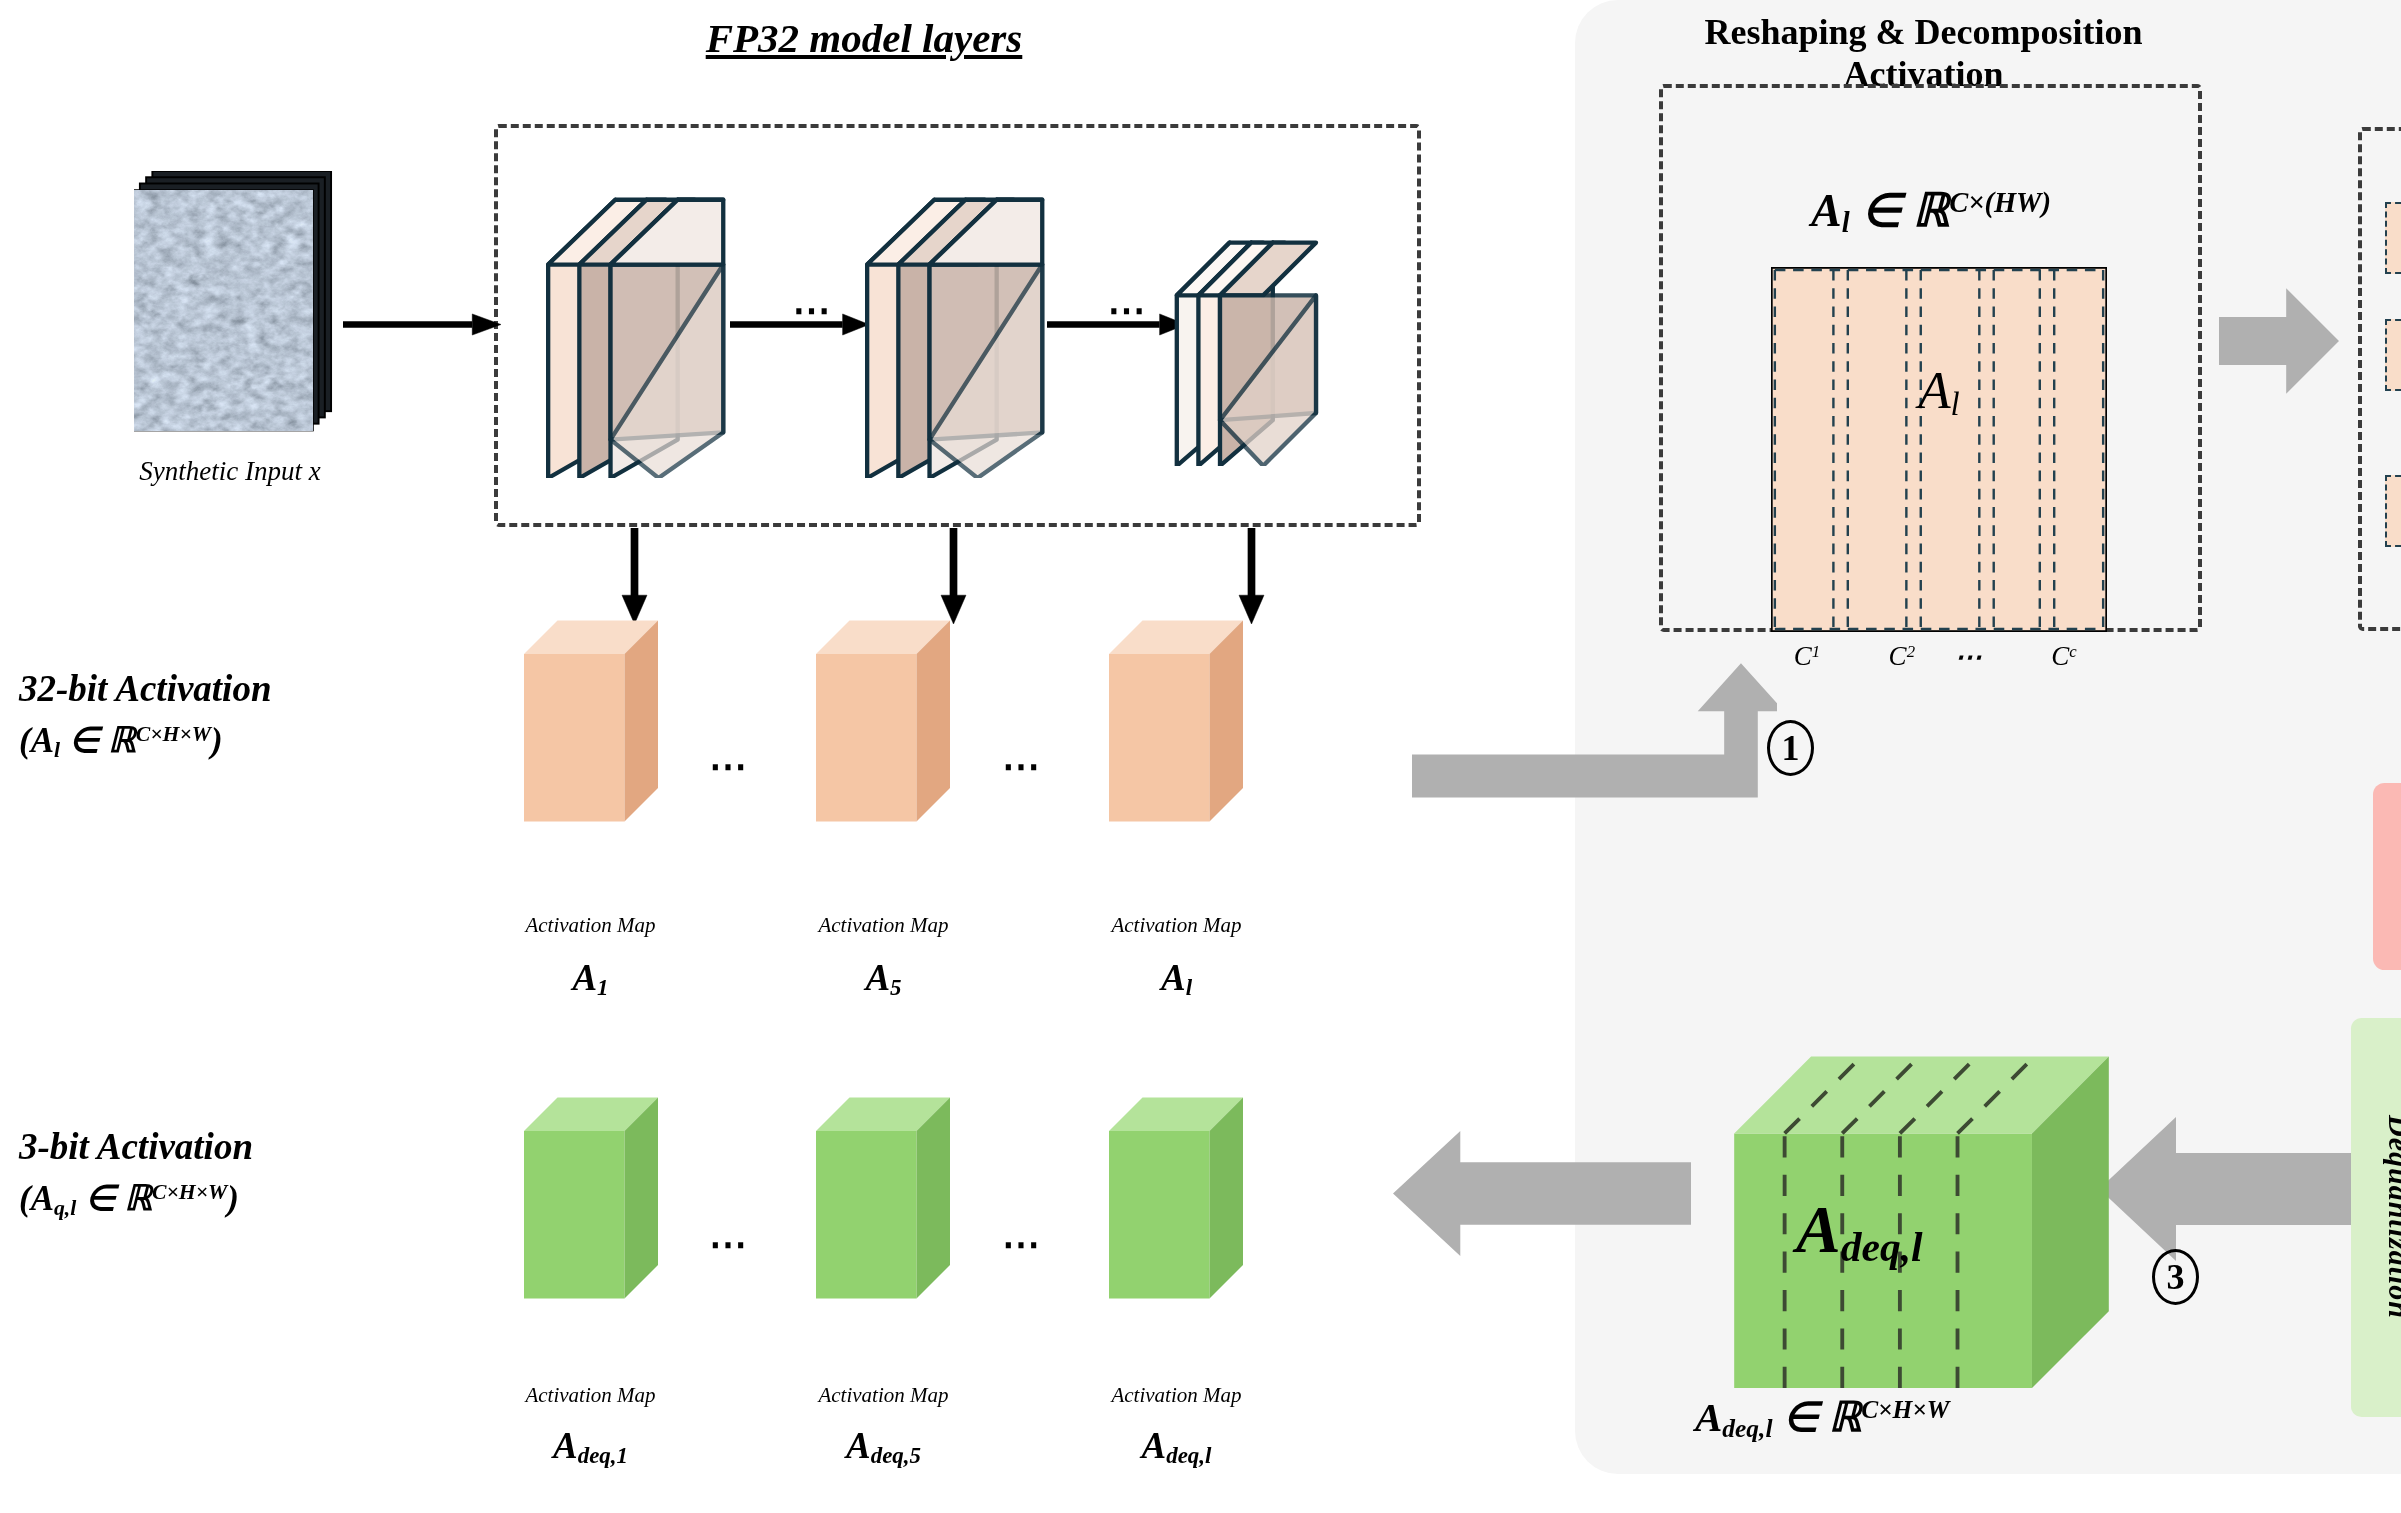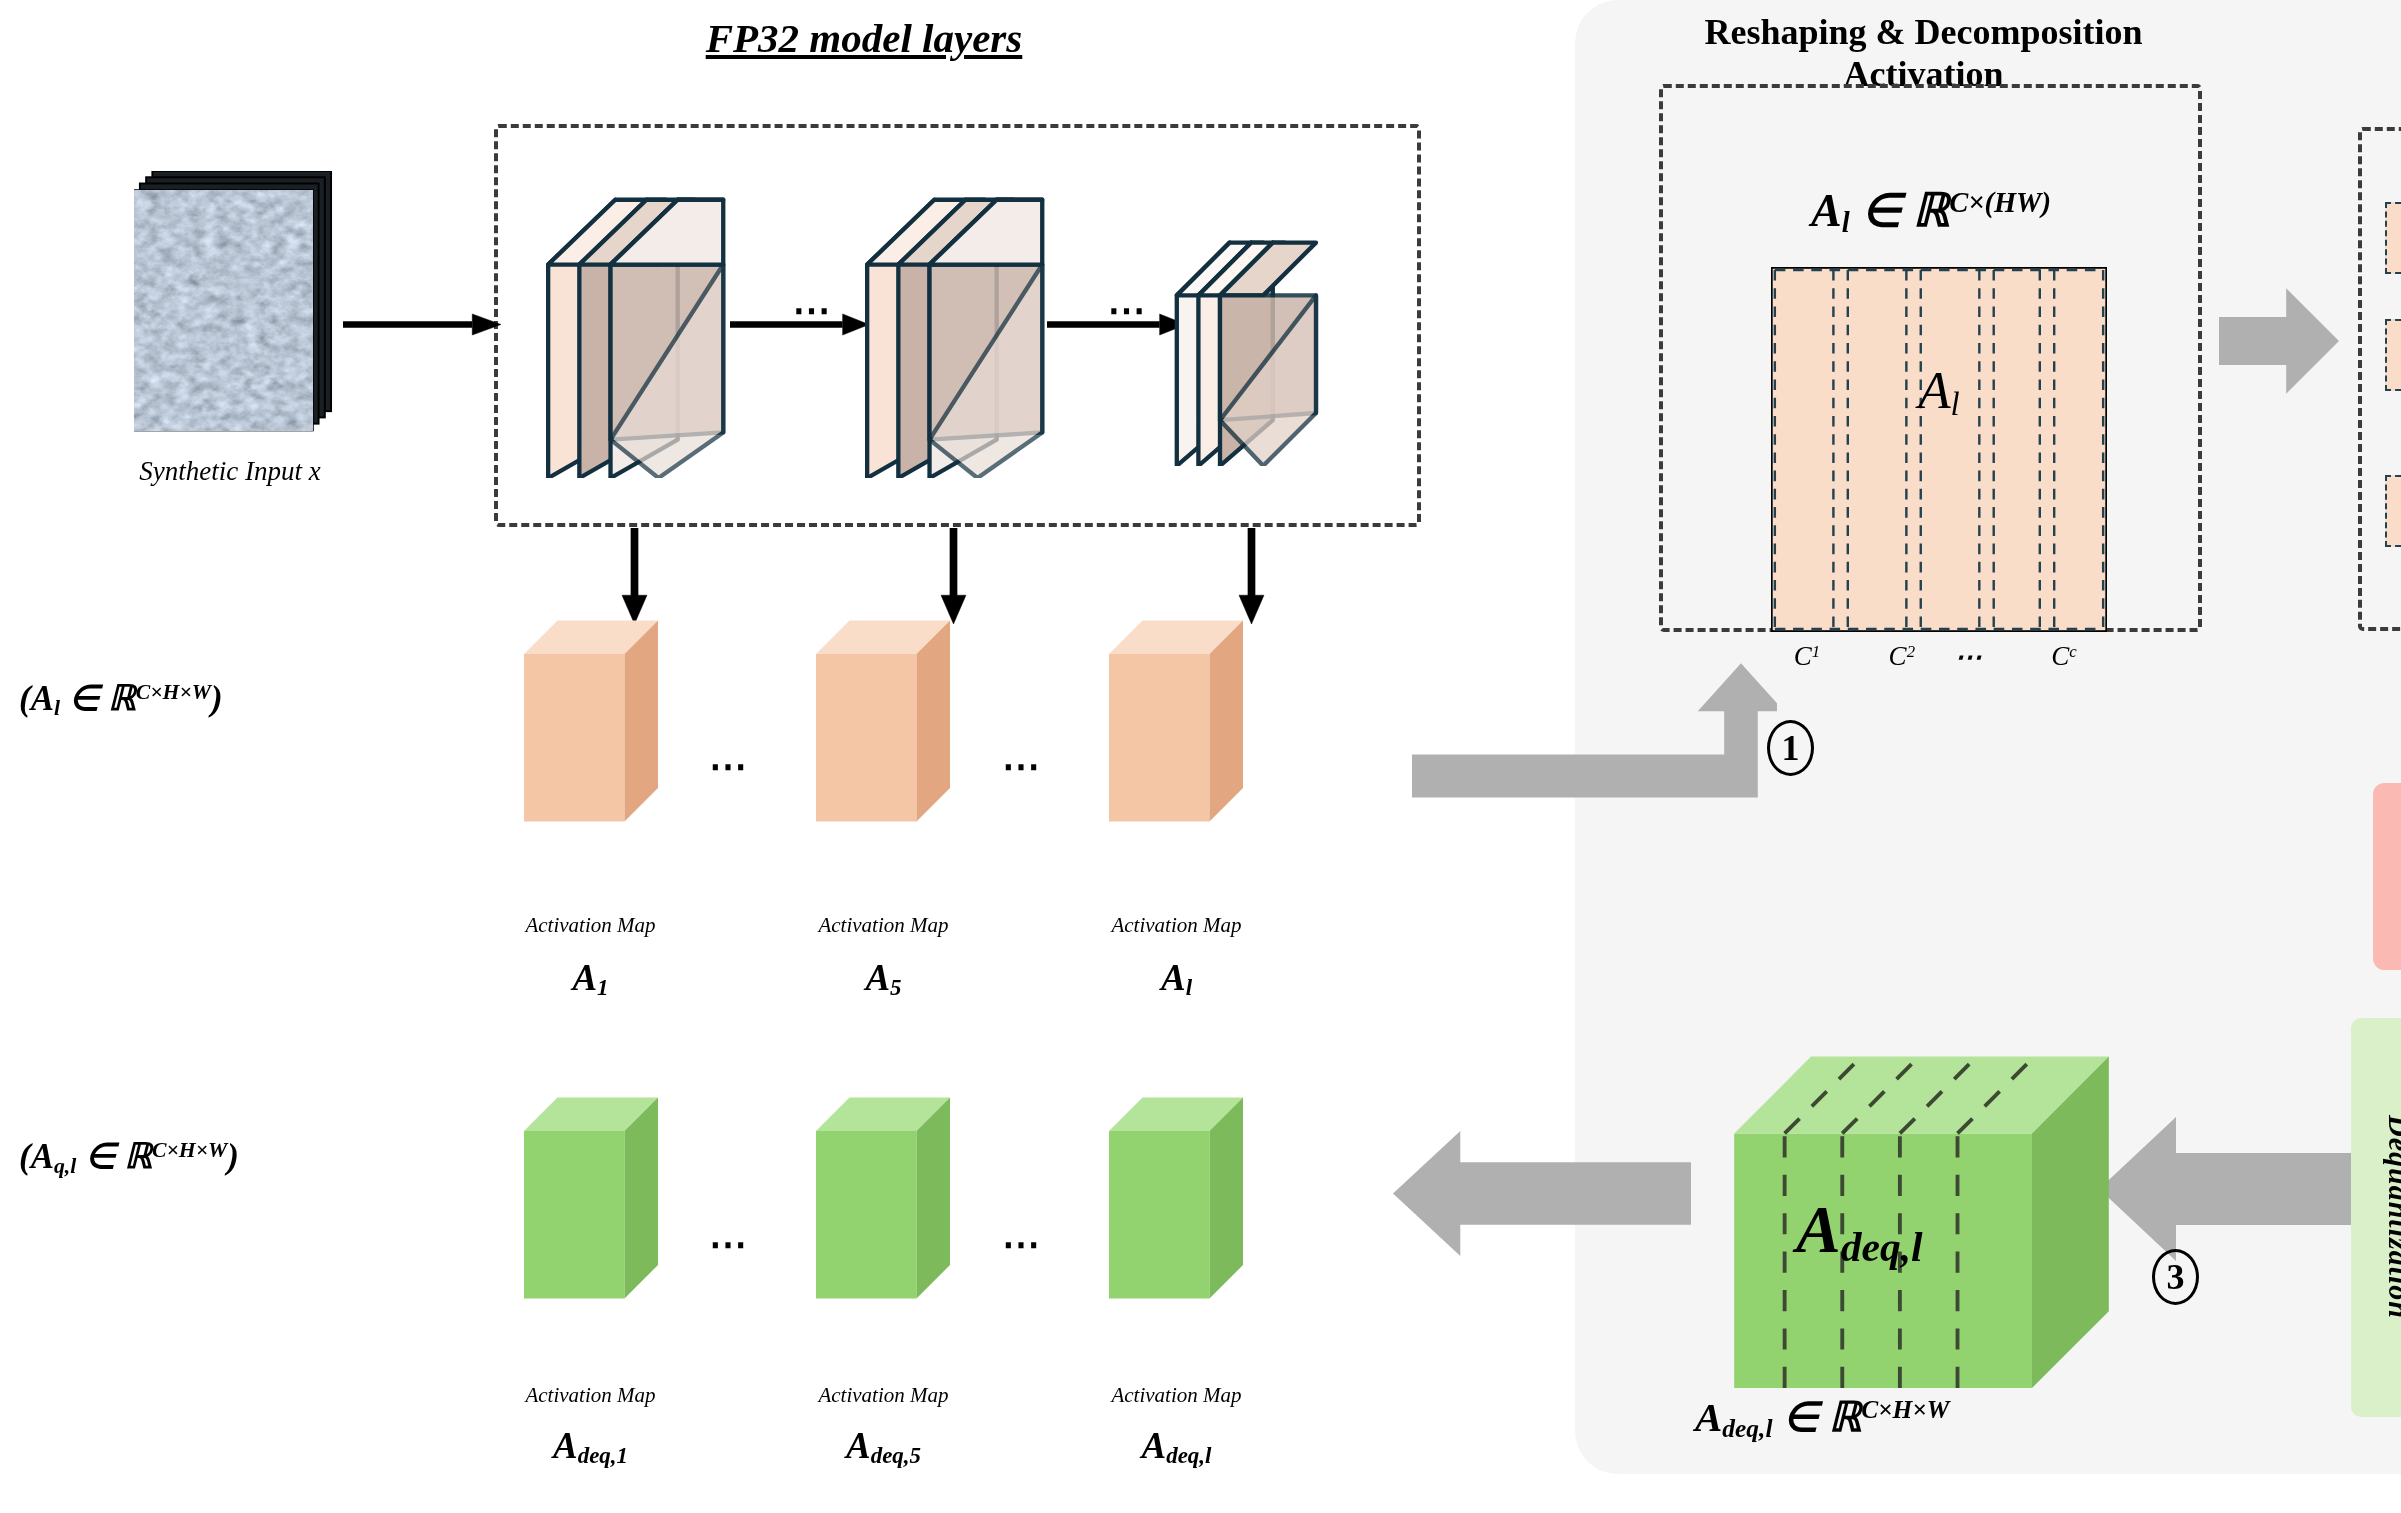--- a/index.html
+++ b/index.html
@@ -139,20 +139,21 @@
 <svg class="abs" style="left:939px;top:528px;" width="29" height="96" viewBox="0 0 60 200">
   <line x1="30" y1="0" x2="30" y2="145" stroke="#000" stroke-width="16"></line>
   <polygon points="4,140 56,140 30,200" class="blk"></polygon>
 </svg>
 <svg class="abs" style="left:1237px;top:528px;" width="29" height="96" viewBox="0 0 60 200">
   <line x1="30" y1="0" x2="30" y2="145" stroke="#000" stroke-width="16"></line>
   <polygon points="4,140 56,140 30,200" class="blk"></polygon>
 </svg>
 
 <div class="abs ital-bold" style="left:19px;top:668px;width:423px;font-size:37px;line-height:1.15;">
+  <div>32-bit Activation</div>
   <div style="margin-top:10.6px;font-size:35px;">
     <span>(A</span><sub>l</sub><span> ∈  ℝ</span><sup>C×H×W</sup><span>)</span>
   </div>
 </div>
 
 <div class="cuboid" style="left:524px;top:620px;">
   <svg width="134" height="202" viewBox="0 0 280 420">
     <polygon points="0,70 210,70 210,420 0,420" fill="#f5c6a5"></polygon>
     <polygon points="0,70 70,0 280,0 210,70" fill="#f9ddc9"></polygon>
     <polygon points="210,70 280,0 280,350 210,420" fill="#e2a781"></polygon>
@@ -192,20 +193,21 @@
 </div>
 
 <svg class="abs" style="left:1412px;top:663px;" width="365" height="202" viewBox="0 0 760 420">
   <polygon class="gray" points="0,190 680,190 680,100 625,100 715,0 805,100 750,100 750,280 0,280" transform="translate(-30,0)"></polygon>
 </svg>
 <div class="circnum abs" style="left:1767px;top:720px;">
   1
 </div>
 
 <div class="abs ital-bold" style="left:19px;top:1126px;width:432px;font-size:37px;line-height:1.15;">
+  <div>3-bit Activation</div>
   <div style="margin-top:10.6px;font-size:35px;font-family:Liberation Serif, serif;">
     <span>(A</span><sub>q,l</sub><span> ∈  ℝ</span><sup>C×H×W</sup><span>)</span>
   </div>
 </div>
 
 <div class="cuboid" style="left:524px;top:1097px;">
   <svg width="134" height="202" viewBox="0 0 280 420">
     <polygon points="0,70 210,70 210,420 0,420" fill="#92d26f"></polygon>
     <polygon points="0,70 70,0 280,0 210,70" fill="#b4e39a"></polygon>
     <polygon points="210,70 280,0 280,350 210,420" fill="#7cba5c"></polygon>

